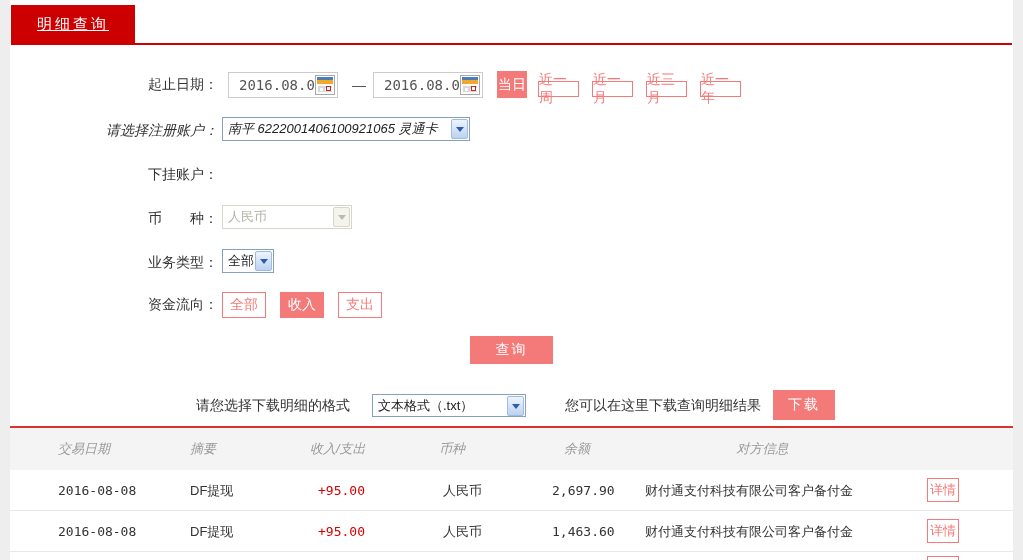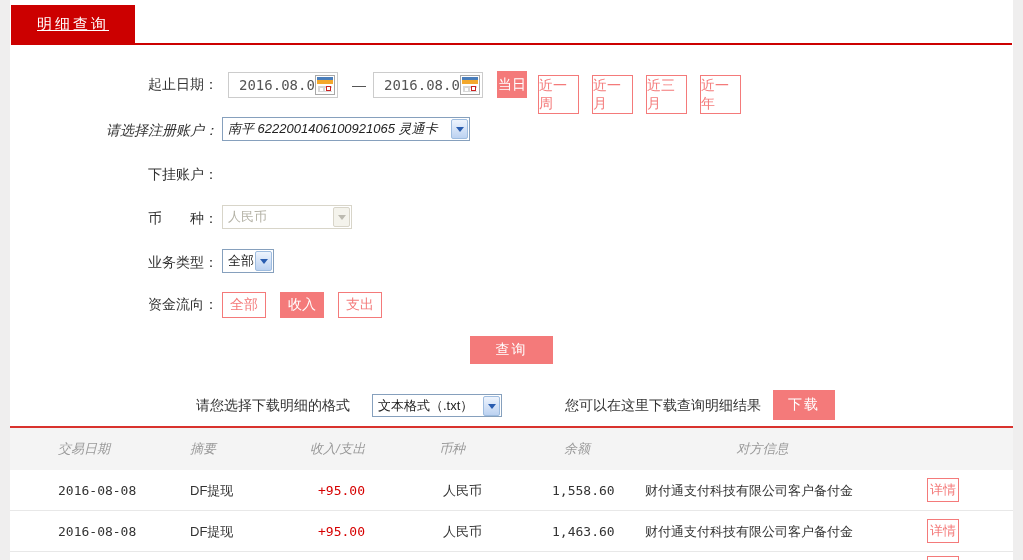--- a/index.html
+++ b/index.html
@@ -29,39 +29,39 @@
   .dash { position:absolute; left:338px; top:0; width:22px; text-align:center; line-height:28px; color:#555; font-size:14px; }
 
   .cal { position:absolute; right:2px; top:2px; width:20px; height:20px; border:1px solid #a8a8a8; background:#fff; cursor:pointer; }
   .cal-top  { position:absolute; top:1px; left:1px; right:1px; height:3px; background:#4a7ebb; }
   .cal-bar  { position:absolute; top:4px; left:1px; right:1px; height:4px; background:#f3a82c; }
   .cal-grid { position:absolute; left:2px; right:2px; top:10px; bottom:2px; opacity:.55;
               background:repeating-linear-gradient(to right,#b9b9b9 0 2px,transparent 2px 5px),
                          repeating-linear-gradient(to bottom,#b9b9b9 0 2px,transparent 2px 5px); }
   .cal-red  { position:absolute; right:3px; bottom:3px; width:5px; height:5px; border:1px solid #cc2222; background:#fff; }
 
-  .qbtn { position:absolute; top:4px; width:41px; height:39px; background:#fff; border:1px solid #f47a7a;
+  .qbtn { position:absolute; top:10px; width:41px; height:16px; background:#fff; border:1px solid #f47a7a;
           color:#f47a7a; font-size:14px; display:flex; align-items:center; justify-content:center; cursor:pointer; }
   .qbtn.active { left:487px; top:0; width:30px; height:27px; background:#f47a7a; border-color:#f47a7a; color:#fff; }
   .q0 { left:528px; } .q1 { left:582px; } .q2 { left:636px; } .q3 { left:690px; }
 
   
   .xpsel { position:absolute; top:0; height:24px; background:#fff; border:1px solid #86a0bd; font-size:13px; color:#222; cursor:pointer; }
   .xpsel-text { position:absolute; left:5px; top:0; line-height:22px; white-space:nowrap; }
   .xpsel-arrow { position:absolute; right:1px; top:1px; width:17px; height:20px; border:1px solid #9ebcdf; border-radius:2px;
                  background:linear-gradient(#eef4fd,#bcd2f1); display:flex; align-items:center; justify-content:center; }
   .xpsel-arrow i { width:0; height:0; border:4px solid transparent; border-top:5px solid #2a5db0; margin-top:5px; }
   .xpsel.disabled { border-color:#d8d5c9; color:#b4b2a6; cursor:default; }
   .xpsel.disabled .xpsel-arrow { background:#f4f3ec; border-color:#d8d5c9; }
   .xpsel.disabled .xpsel-arrow i { border-top-color:#bcbab0; }
   .sel-reg { left:212px; width:248px; }
   .sel-sub { left:212px; width:272px; }
   .sel-cur { left:212px; width:130px; }
   .sel-biz { left:212px; width:52px; }
-  .sel-fmt { left:362px; top:4px; width:130px; height:23px;text-align:right; }
+  .sel-fmt { left:362px; top:4px; width:154px; height:23px;text-align:right; }
 
   .flowbtn { position:absolute; top:1px; width:44px; height:26px; background:#fff; border:1px solid #f47a7a;
              color:#f47a7a; font-size:14px; display:flex; align-items:center; justify-content:center; cursor:pointer; }
   .f0 { left:212px; } .f1 { left:270px; } .f2 { left:328px; }
   .flowbtn.active { background:#f47a7a; color:#fff; }
 
   .query-btn { position:absolute; left:460px; top:336px; width:83px; height:28px; background:#f47a7a; border:none;
                color:#fff; font-size:14px; letter-spacing:2px; display:flex; align-items:center; justify-content:center; cursor:pointer; }
 
   .dlrow { position:absolute; left:0; top:390px; width:100%; height:30px; }
@@ -186,21 +186,21 @@
         <span class="th h4">币种</span>
         <span class="th h5">余额</span>
         <span class="th h6">对方信息</span>
       </div>
       <div>
   <div class="trow">
     <span class="td mono d1">2016-08-08</span>
     <span class="td d2">DF提现</span>
     <span class="td mono d3">+95.00</span>
     <span class="td d4">人民币</span>
-    <span class="td mono d5">1,558.60</span>
+    <span class="td mono d5">2,697.90</span>
     <span class="td d6">财付通支付科技有限公司客户备付金</span>
     <span class="detail-btn">详情</span>
   </div>
 
   <div class="trow">
     <span class="td mono d1">2016-08-08</span>
     <span class="td d2">DF提现</span>
     <span class="td mono d3">+95.00</span>
     <span class="td d4">人民币</span>
     <span class="td mono d5">1,463.60</span>

